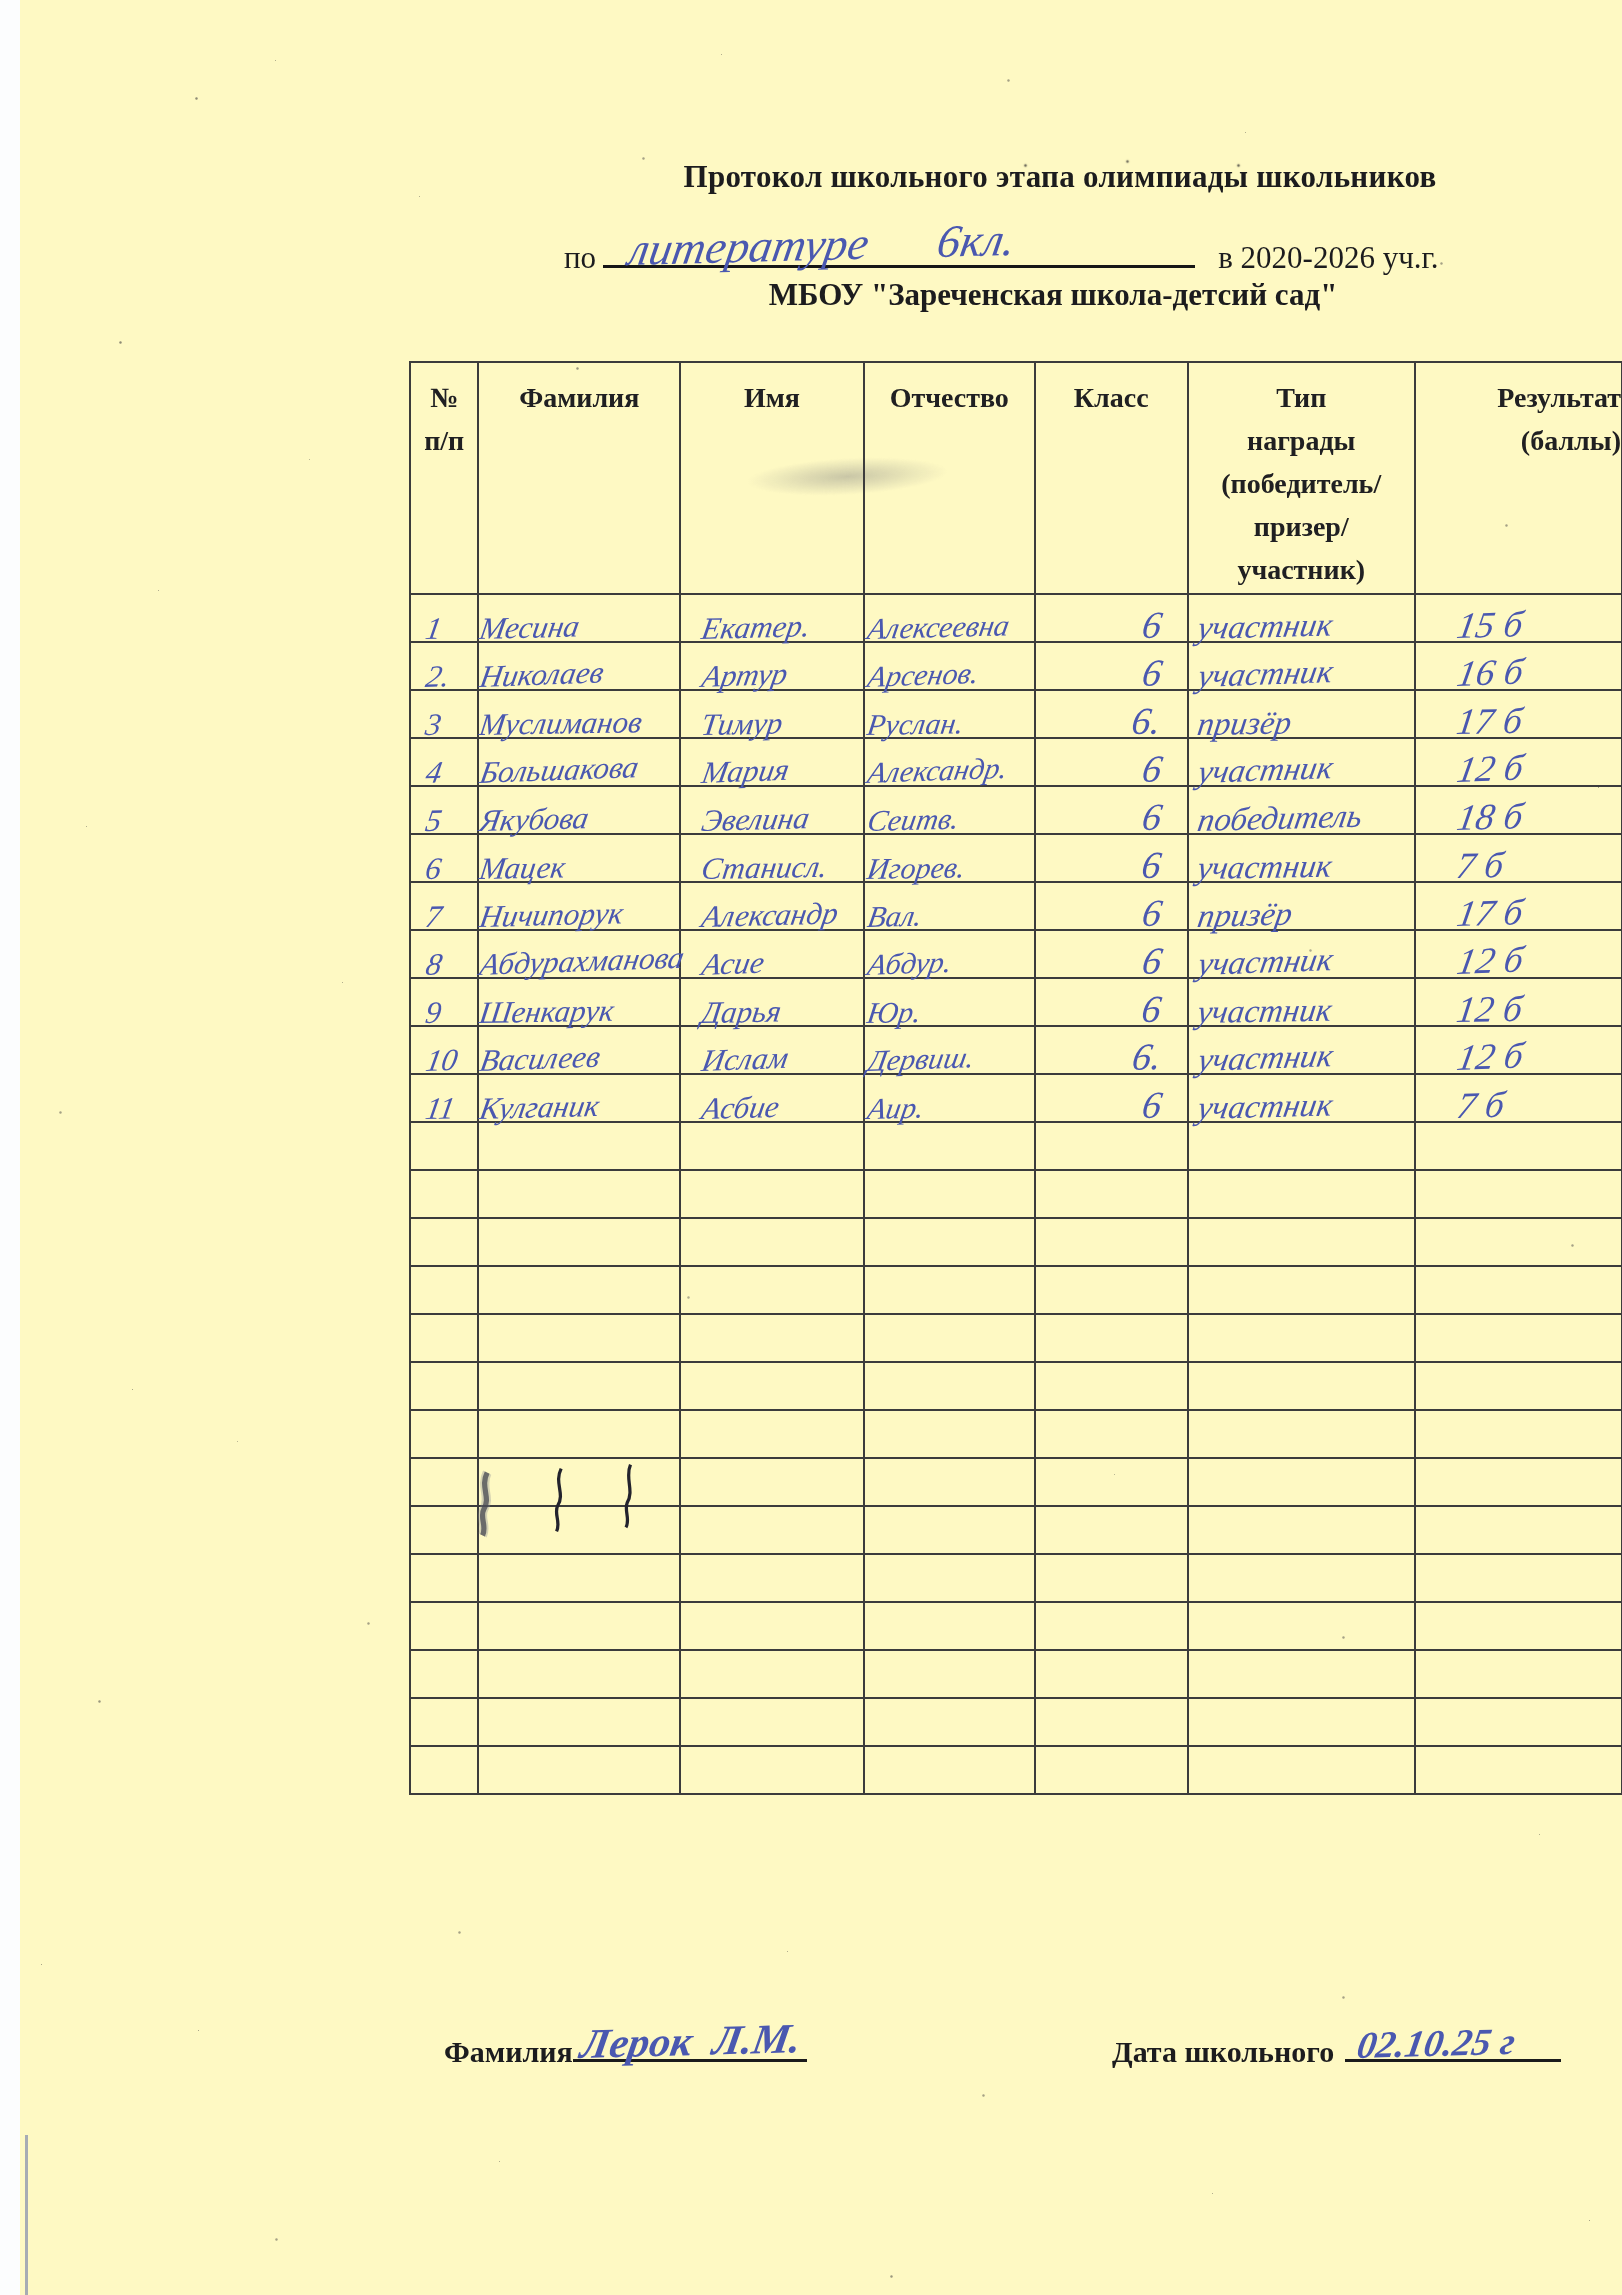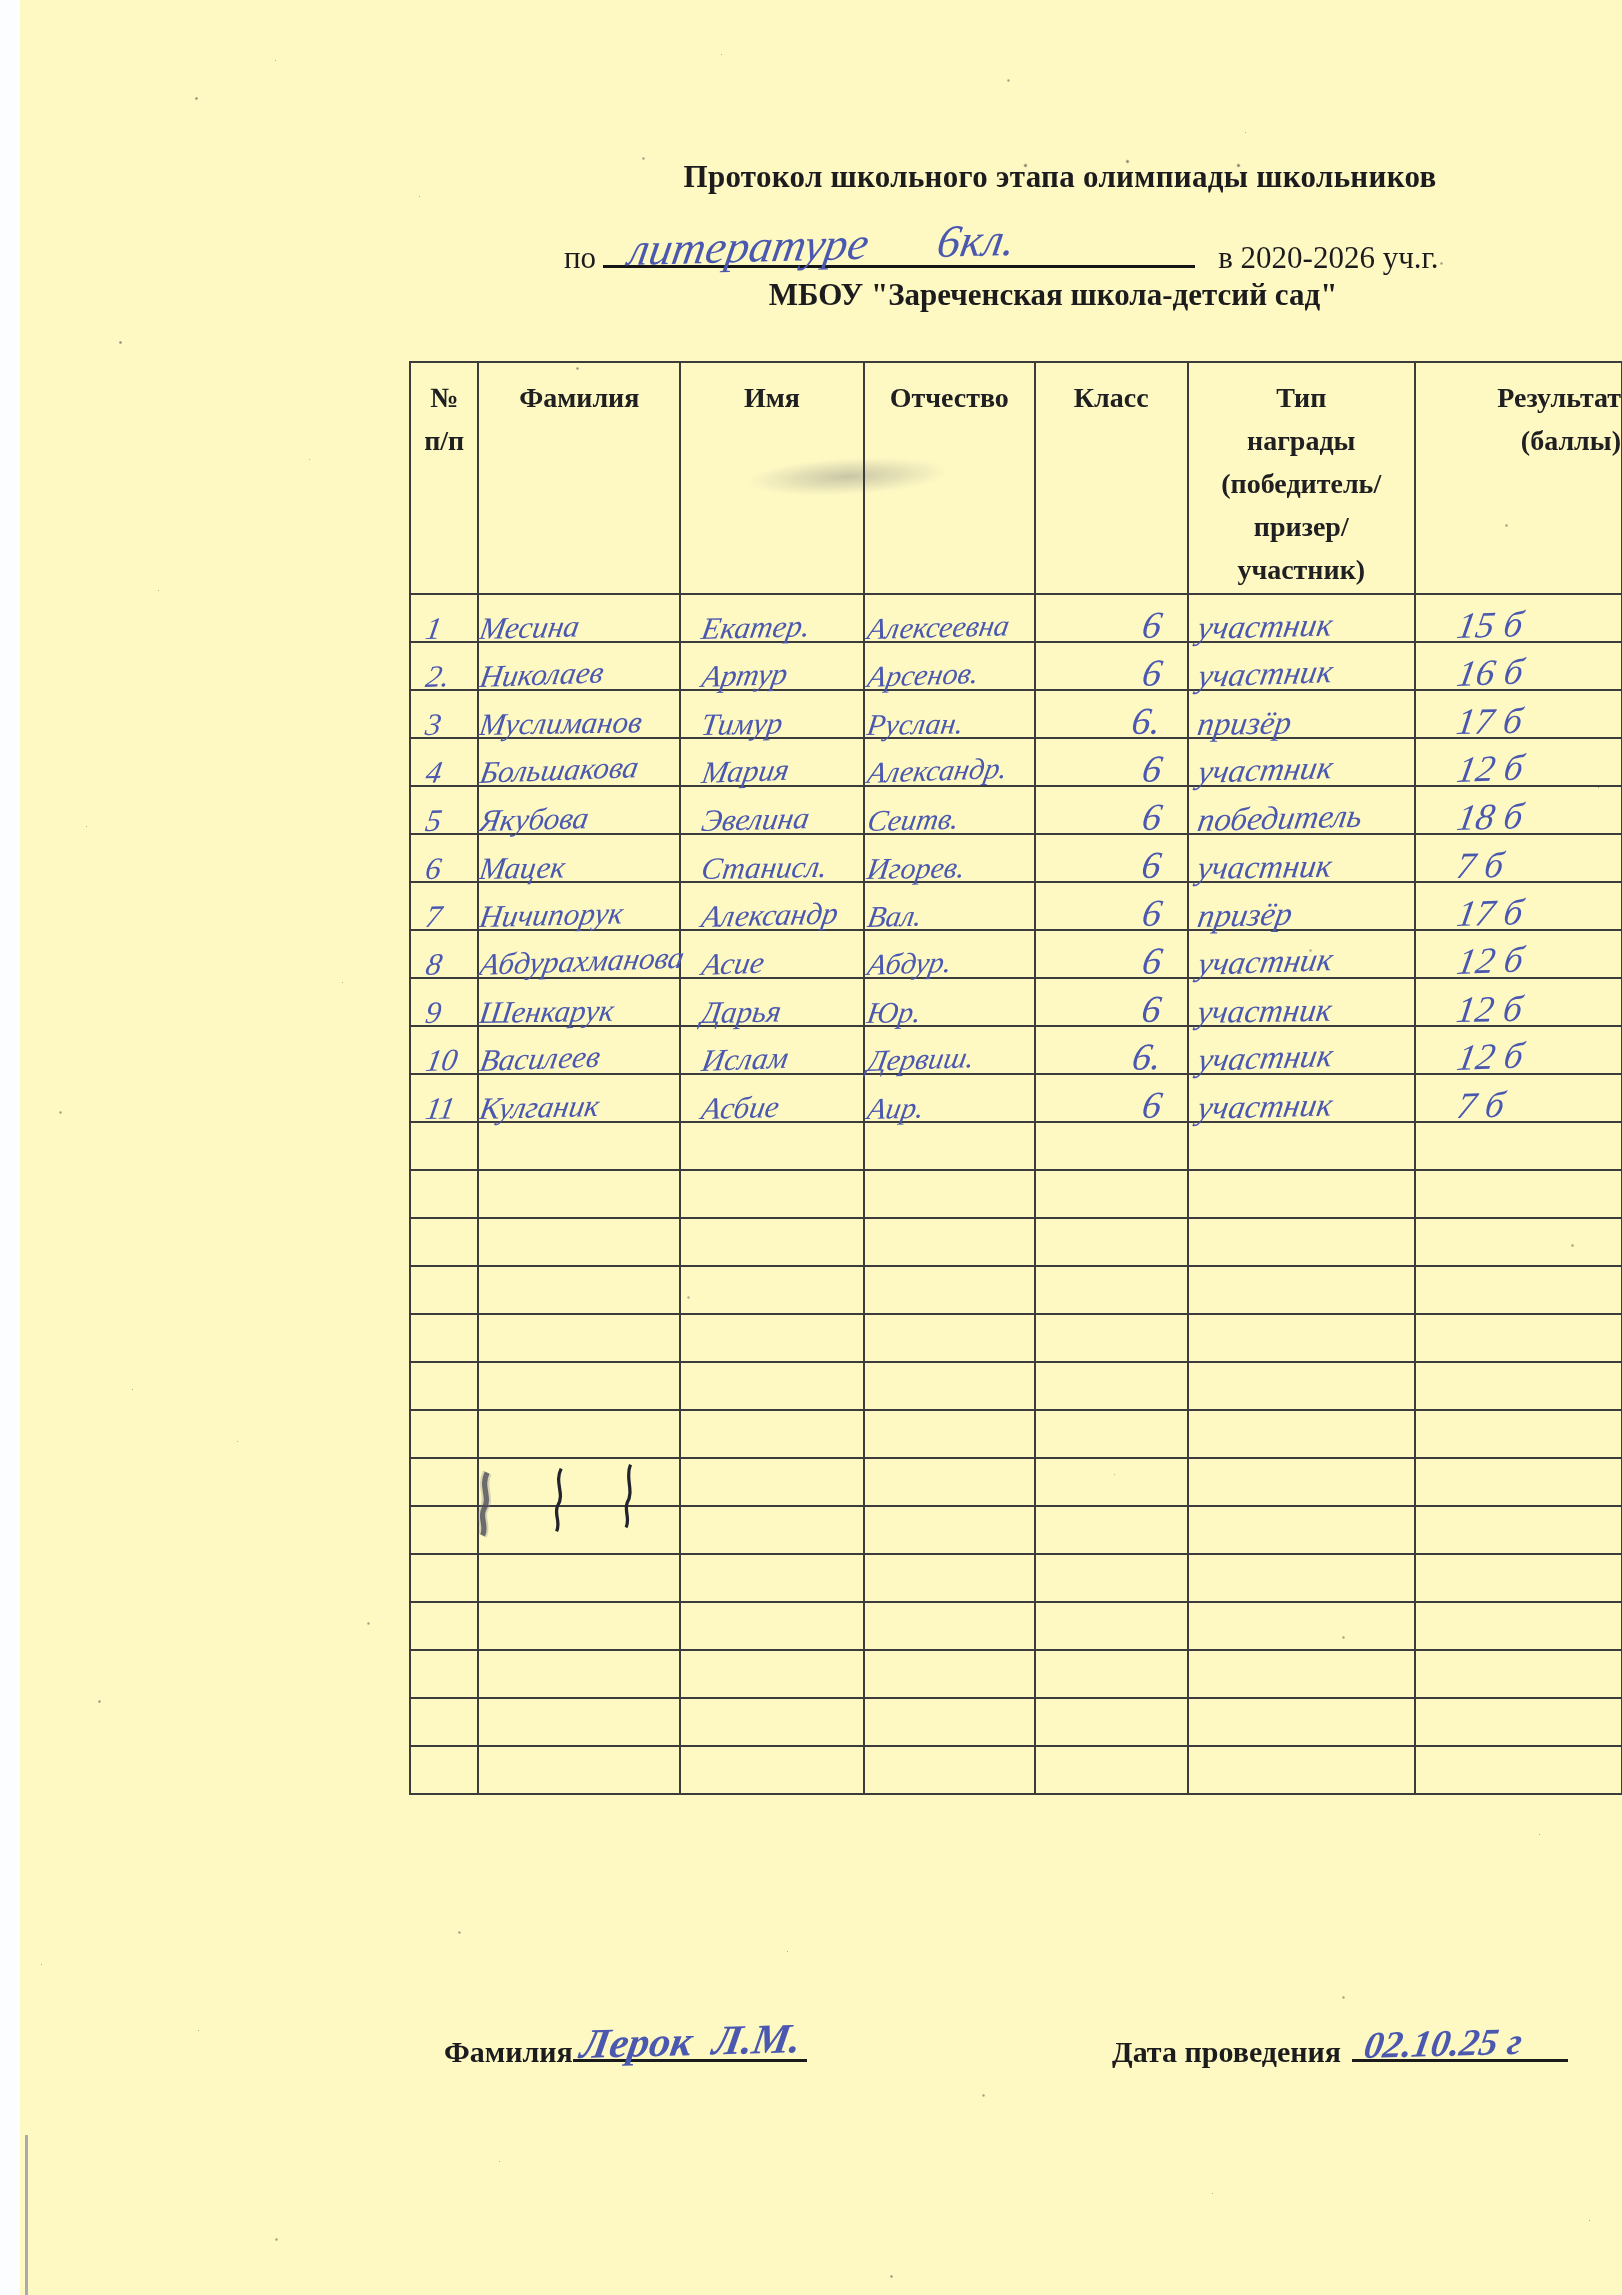--- a/index.html
+++ b/index.html
@@ -396,16 +396,16 @@
     <svg style="left:552px;top:1466px;" width="15.7" height="68" viewBox="0 0 24 104">
       <path d="M14 4 C3 26, 20 42, 9 60 C2 72, 14 86, 7 100" fill="none" stroke="#23232d" stroke-width="5"></path>
     </svg>
     <svg style="left:622px;top:1462px;" width="15.7" height="68" viewBox="0 0 24 104">
       <path d="M13 4 C4 24, 19 44, 8 62 C3 74, 13 88, 6 100" fill="none" stroke="#23232d" stroke-width="5"></path>
     </svg>
   </div>
 
   <div class="teacher-block"><span>Фамилия</span><span class="teacher-line"><span class="hw hw-signature">Лерок  Л.М.</span></span></div>
 
-  <div class="date-block"><span>Дата проведения</span><span class="date-line"><span class="hw hw-date">02.10.25 г</span></span></div>
+  <div class="date-block"><span>Дата школьного</span><span class="date-line"><span class="hw hw-date">02.10.25 г</span></span></div>
 
 </div>
 
 
 </body></html>

